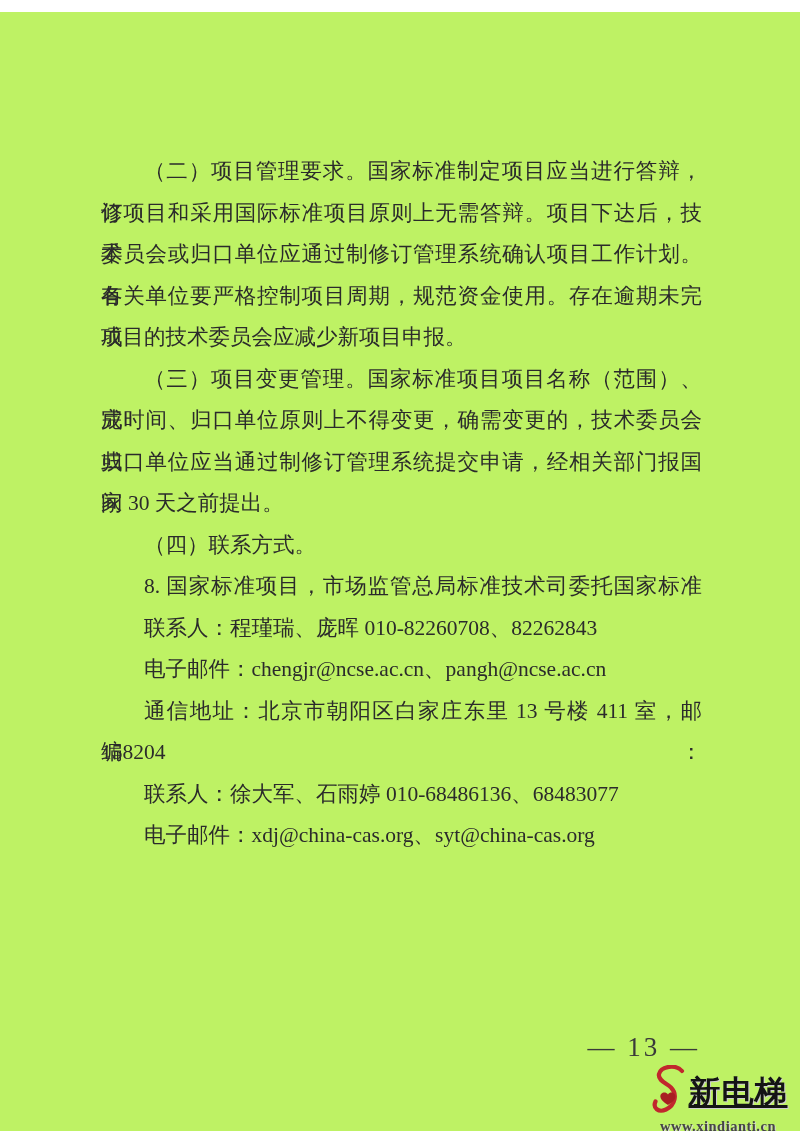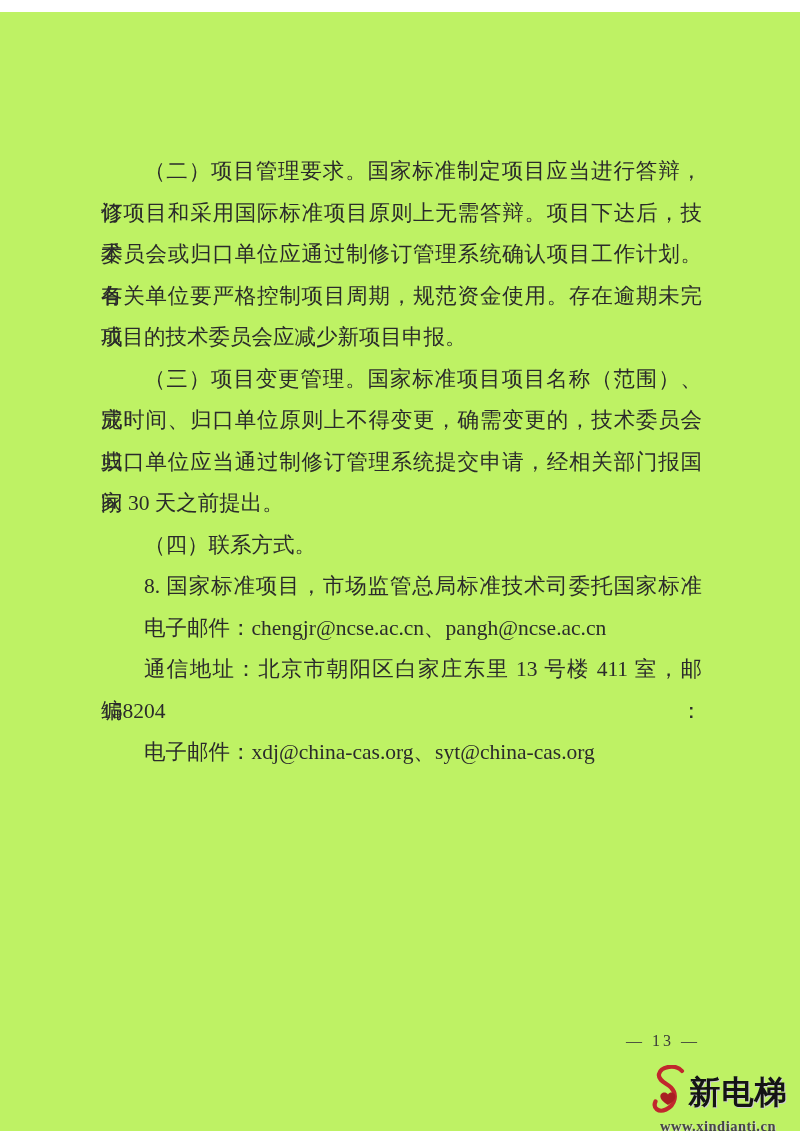--- a/index.html
+++ b/index.html
@@ -28,21 +28,21 @@
     text-align: justify;
     text-align-last: left;
     overflow: visible;
   }
   .line.ind { text-indent: 43px; }
   .line.j   { text-align-last: justify; }
   .page-num {
     position: absolute;
     top: 1020px;
     right: 100px;
-    font-size: 16px;
+    font-size: 27px;
     letter-spacing: 3px;
     color: #3a3a3a;
     font-family: "Liberation Serif", "DejaVu Serif", serif;
   }
   .logo {
     position: absolute;
     right: 4px;
     top: 1055px;
     width: 156px;
     text-align: center;
@@ -55,20 +55,21 @@
   }
   .logo-mark { flex: 0 0 auto; margin-right: 2px; }
   .logo-cn {
     font-family: "Liberation Sans", "DejaVu Sans", sans-serif;
     font-weight: 900;
     font-size: 32px;
     letter-spacing: 1px;
     color: #141414;
     text-shadow: 1px 1px 0 #cfcfcf;
     line-height: 1;
+    text-decoration: underline;
   }
   .logo-url {
     font-family: Liberation Serif, serif;
     font-weight: 800;
     font-size: 14.5px;
     letter-spacing: 0.5px;
     color: #454545;
     text-shadow: 1px 1px 0 #d8d8d8;
     margin-top: 1px;
     line-height: 1.2;
@@ -98,29 +99,31 @@
       <div class="line j">归口单位应当通过制修订管理系统提交申请，经相关部门报国家</div>
 
 
       <div class="line">间 30 天之前提出。</div>
 
       <div class="line ind">（四）联系方式。</div>
 
       <div class="line ind j">8. 国家标准项目，市场监管总局标准技术司委托国家标准</div>
 
 
+      <div class="line ind">联系人：程瑾瑞、庞晖 010-82260708、82262843</div>
 
       <div class="line ind">电子邮件：chengjr@ncse.ac.cn、pangh@ncse.ac.cn</div>
 
       <div class="line ind j">通信地址：北京市朝阳区白家庄东里 13 号楼 411 室，邮编：</div>
 
       <div class="line">158204</div>
 
 
 
+      <div class="line ind">联系人：徐大军、石雨婷 010-68486136、68483077</div>
 
       <div class="line ind">电子邮件：xdj@china-cas.org、syt@china-cas.org</div>
     </div>
 
   <div class="page-num">— 13 —</div>
 
   <div class="logo">
     <div class="logo-row">
       <span class="logo-mark">
         <svg width="38" height="50" viewBox="0 0 38 50" aria-hidden="true">

